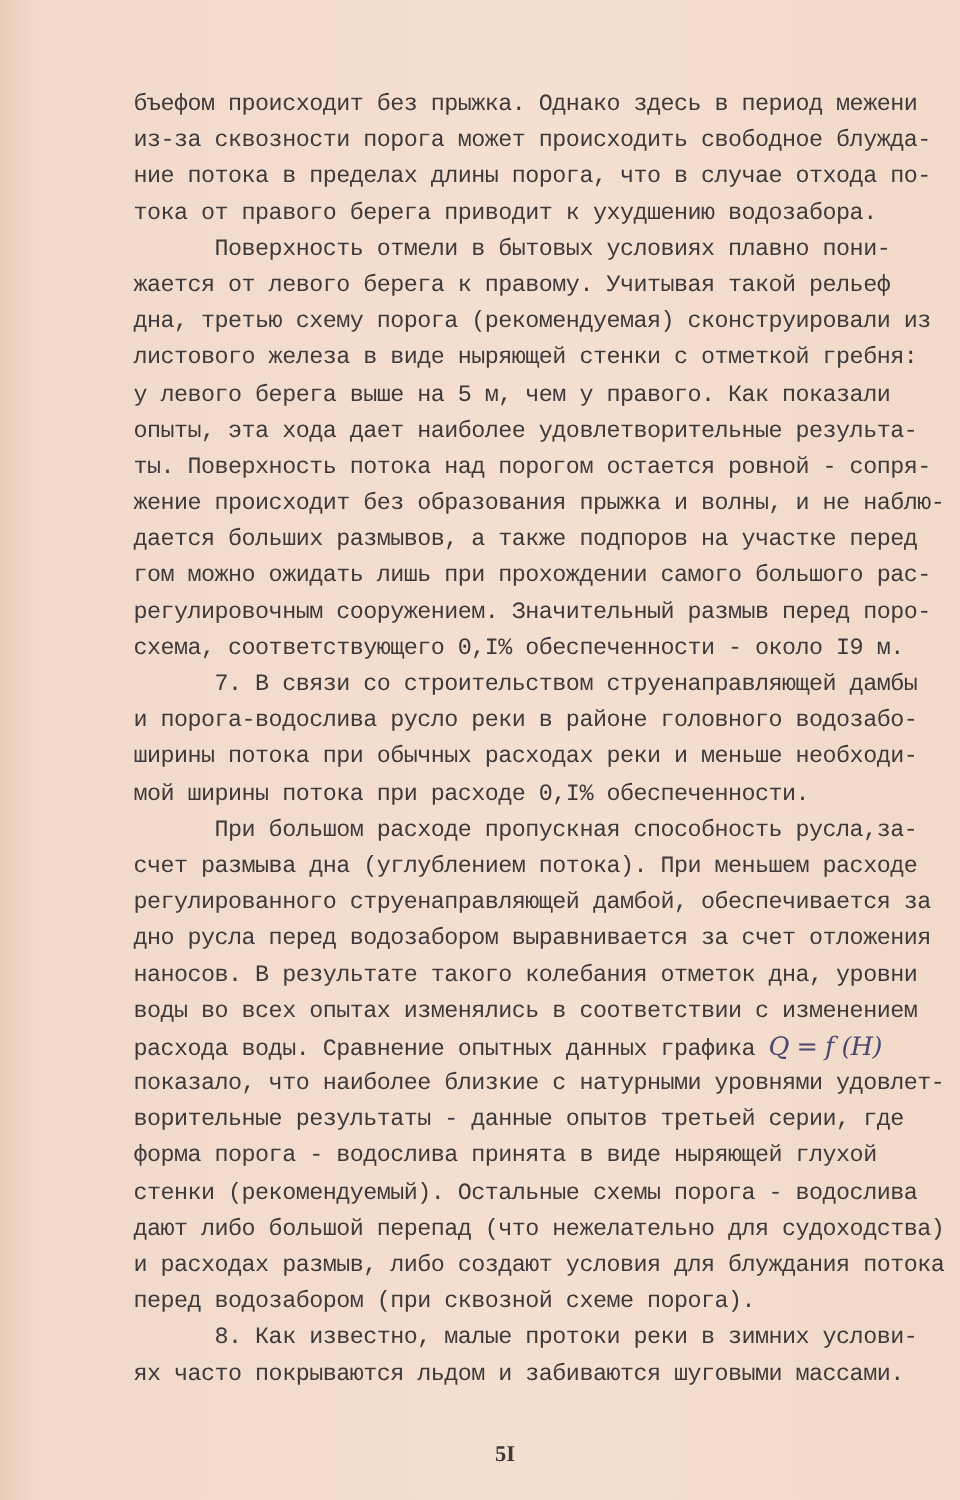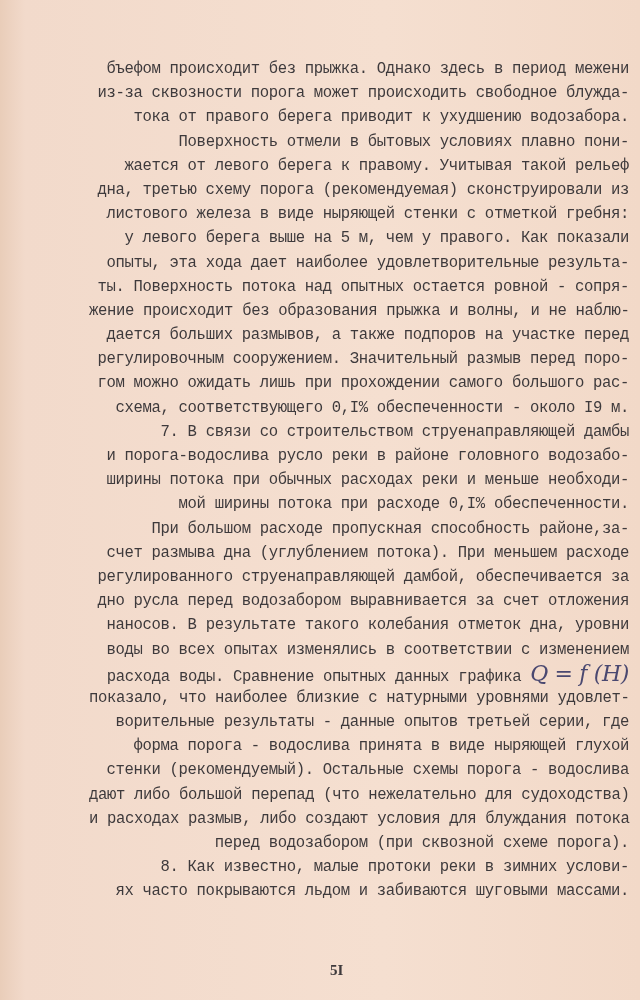--- a/index.html
+++ b/index.html
@@ -1,49 +1,50 @@
 <!DOCTYPE html>
 <html><head>
 <meta charset="utf-8">
 <style>
   html,body{margin:0;padding:0;}
   body{width:640px;height:1000px;background:#f3dccb;overflow:hidden;position:relative;
     font-family:"Liberation Mono","DejaVu Sans Mono",monospace;color:#3e3a3c;}
   .page{position:absolute;left:0;top:0;width:640px;height:1000px;
-    background:linear-gradient(90deg,#e9cdb9 0px,#f2dacb 25px,#f5dfd0 60%,#f2d9c8 100%);text-align:right;}
+    background:linear-gradient(90deg,#e9cdb9 0px,#f2dacb 25px,#f5dfd0 60%,#f2d9c8 100%);}
   .text{position:absolute;left:89px;top:57px;width:540px;}
   .line{font-size:15.6px;line-height:24.2px;height:24.2px;white-space:pre;letter-spacing:-0.35px;}
-  .formula{font-family:"DejaVu Serif",serif;font-style:italic;font-size:22px;color:#4a4870;}
+  .formula{font-family:"DejaVu Serif",serif;font-style:italic;font-size:17px;color:#4a4870;}
   .pagenum{position:absolute;left:330px;top:925px;font-size:15px;font-family:"Liberation Serif",serif;font-weight:bold;color:#3e3a3c;margin-top:37px;}
 </style>
 </head>
 <body>
 
 <div class="page">
   <div class="text">
     <div class="line">бъефом происходит без прыжка. Однако здесь в период межени</div>
     <div class="line">из-за сквозности порога может происходить свободное блужда-</div>
+    <div class="line">ние потока в пределах длины порога, что в случае отхода по-</div>
     <div class="line">тока от правого берега приводит к ухудшению водозабора.</div>
     <div class="line">      Поверхность отмели в бытовых условиях плавно пони-</div>
     <div class="line">жается от левого берега к правому. Учитывая такой рельеф</div>
     <div class="line">дна, третью схему порога (рекомендуемая) сконструировали из</div>
     <div class="line">листового железа в виде ныряющей стенки с отметкой гребня:</div>
     <div class="line">у левого берега выше на 5 м, чем у правого. Как показали</div>
     <div class="line">опыты, эта хода дает наиболее удовлетворительные результа-</div>
-    <div class="line">ты. Поверхность потока над опытных остается ровной - сопря-</div>
+    <div class="line">ты. Поверхность потока над порогом остается ровной - сопря-</div>
     <div class="line">жение происходит без образования прыжка и волны, и не наблю-</div>
     <div class="line">дается больших размывов, а также подпоров на участке перед</div>
+    <div class="line">гом можно ожидать лишь при прохождении самого большого рас-</div>
     <div class="line">регулировочным сооружением. Значительный размыв перед поро-</div>
-    <div class="line">гом можно ожидать лишь при прохождении самого большого рас-</div>
     <div class="line">схема, соответствующего 0,I% обеспеченности - около I9 м.</div>
     <div class="line">      7. В связи со строительством струенаправляющей дамбы</div>
     <div class="line">и порога-водослива русло реки в районе головного водозабо-</div>
     <div class="line">ширины потока при обычных расходах реки и меньше необходи-</div>
     <div class="line">мой ширины потока при расходе 0,I% обеспеченности.</div>
-    <div class="line">      При большом расходе пропускная способность районе,за-</div>
+    <div class="line">      При большом расходе пропускная способность русла,за-</div>
     <div class="line">счет размыва дна (углублением потока). При меньшем расходе</div>
     <div class="line">регулированного струенаправляющей дамбой, обеспечивается за</div>
     <div class="line">дно русла перед водозабором выравнивается за счет отложения</div>
     <div class="line">наносов. В результате такого колебания отметок дна, уровни</div>
     <div class="line">воды во всех опытах изменялись в соответствии с изменением</div>
     <div class="line"><span>расхода воды. Сравнение опытных данных графика </span><span class="formula">Q = f (H)</span></div>
     <div class="line">показало, что наиболее близкие с натурными уровнями удовлет-</div>
     <div class="line">ворительные результаты - данные опытов третьей серии, где</div>
     <div class="line">форма порога - водослива принята в виде ныряющей глухой</div>
     <div class="line">стенки (рекомендуемый). Остальные схемы порога - водослива</div>

